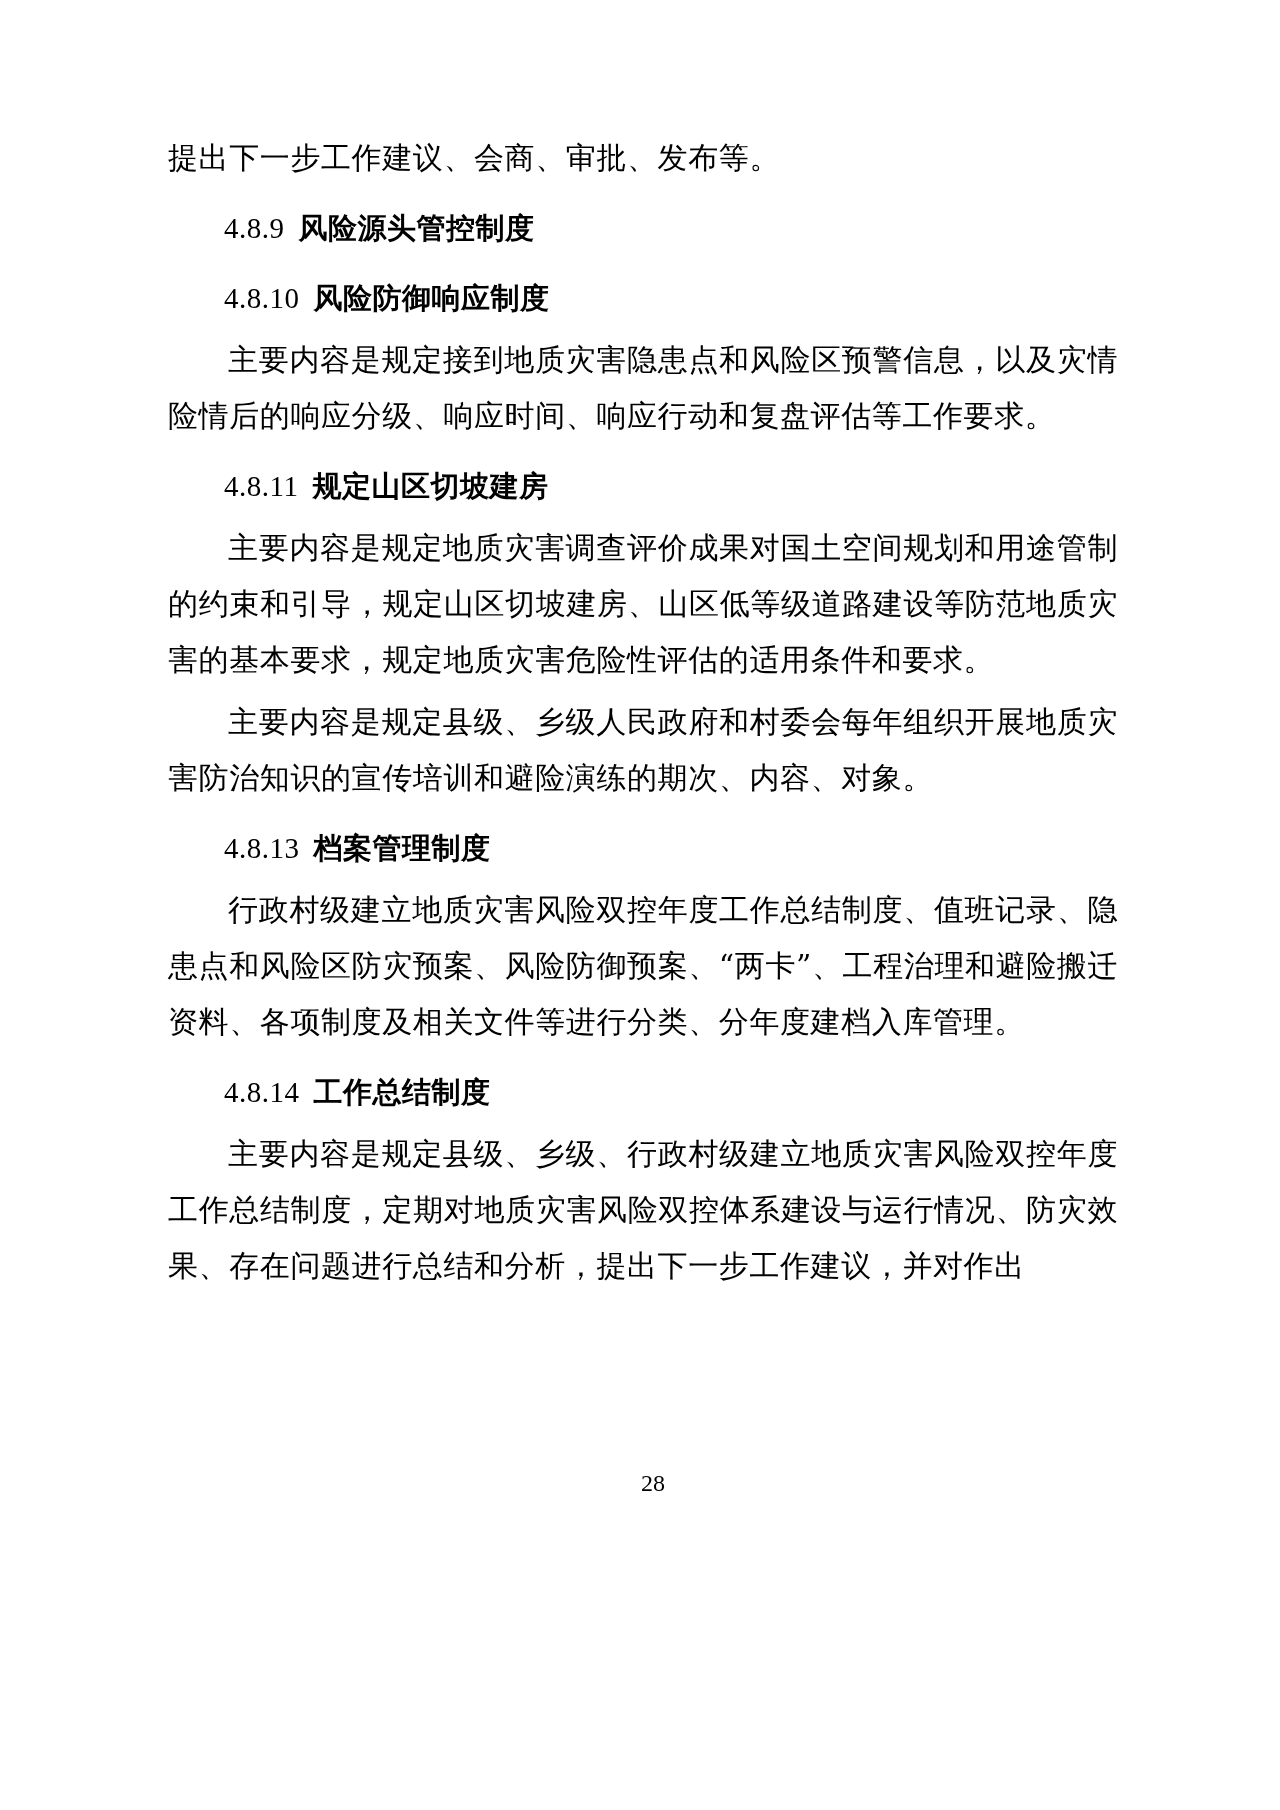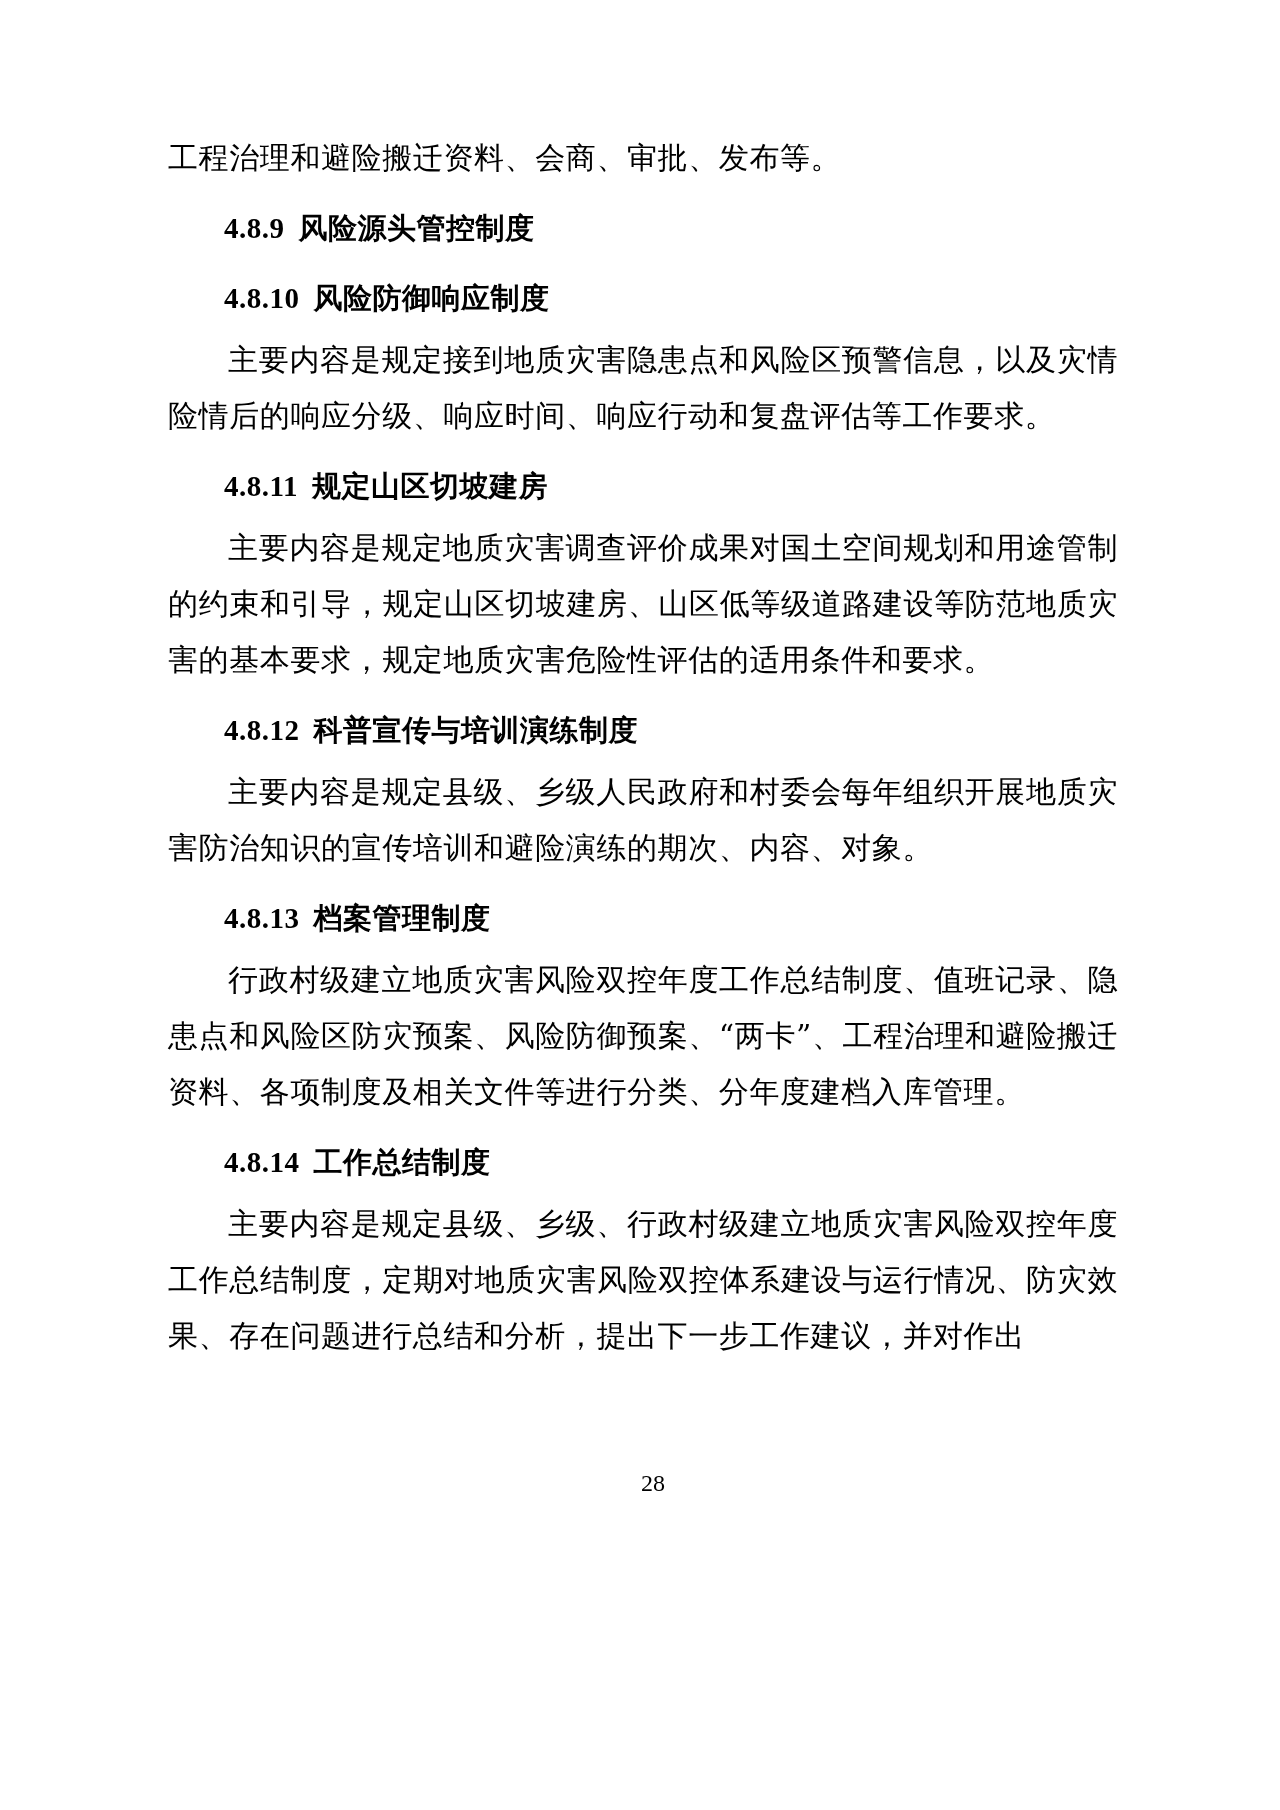--- a/index.html
+++ b/index.html
@@ -39,21 +39,21 @@
     font-size: 29px;
     line-height: 56px;
     font-weight: bold;
     color: #000000;
     margin: 14px 0 6px 0;
     text-indent: 56px;
     letter-spacing: 0.5px;
   }
   .heading .num {
     font-family: "Liberation Serif", "DejaVu Serif", serif;
-    font-weight: bold;
+    font-weight: normal;
     margin-right: 14px;
     margin-top: 16px;
   }
   .page-number {
     position: absolute;
     left: 0;
     right: 0;
     top: 1470px;
     text-align: center;
     font-family: "Liberation Serif", "DejaVu Serif", serif;
@@ -62,34 +62,33 @@
     margin-left: 26px;
   }
 </style>
 </head>
 <body>
 
 <div class="page">
 
   <div class="content">
 
-    <p class="body-text">工程治理和避险搬迁资料、会商、审批、发布等。</p>
+    <p class="body-text">提出下一步工作建议、会商、审批、发布等。</p>
 
     <h3 class="heading"><span class="num">4.8.9</span><span>风险源头管控制度</span></h3>
 
 
     <h3 class="heading"><span class="num">4.8.10</span><span>风险防御响应制度</span></h3>
 
     <p class="body-text indent">主要内容是规定接到地质灾害隐患点和风险区预警信息，以及灾情险情后的响应分级、响应时间、响应行动和复盘评估等工作要求。</p>
 
     <h3 class="heading"><span class="num">4.8.11</span><span>规定山区切坡建房</span></h3>
 
     <p class="body-text indent">主要内容是规定地质灾害调查评价成果对国土空间规划和用途管制的约束和引导，规定山区切坡建房、山区低等级道路建设等防范地质灾害的基本要求，规定地质灾害危险性评估的适用条件和要求。</p>
 
-    <h3 class="heading"><span class="num">4.8.12</span><span>科普宣传与培训演练制度</span></h3>
 
     <p class="body-text indent">主要内容是规定县级、乡级人民政府和村委会每年组织开展地质灾害防治知识的宣传培训和避险演练的期次、内容、对象。</p>
 
     <h3 class="heading"><span class="num">4.8.13</span><span>档案管理制度</span></h3>
 
     <p class="body-text indent">行政村级建立地质灾害风险双控年度工作总结制度、值班记录、隐患点和风险区防灾预案、风险防御预案、“两卡”、工程治理和避险搬迁资料、各项制度及相关文件等进行分类、分年度建档入库管理。</p>
 
     <h3 class="heading"><span class="num">4.8.14</span><span>工作总结制度</span></h3>
 
     <p class="body-text indent">主要内容是规定县级、乡级、行政村级建立地质灾害风险双控年度工作总结制度，定期对地质灾害风险双控体系建设与运行情况、防灾效果、存在问题进行总结和分析，提出下一步工作建议，并对作出</p>

